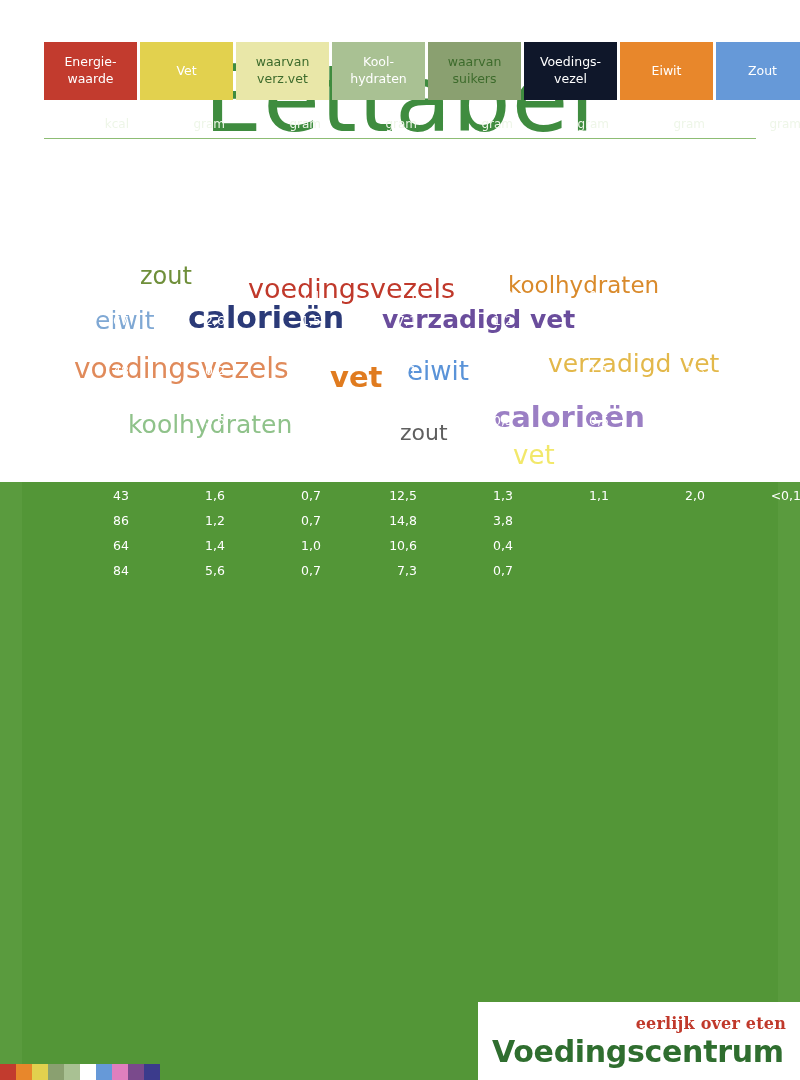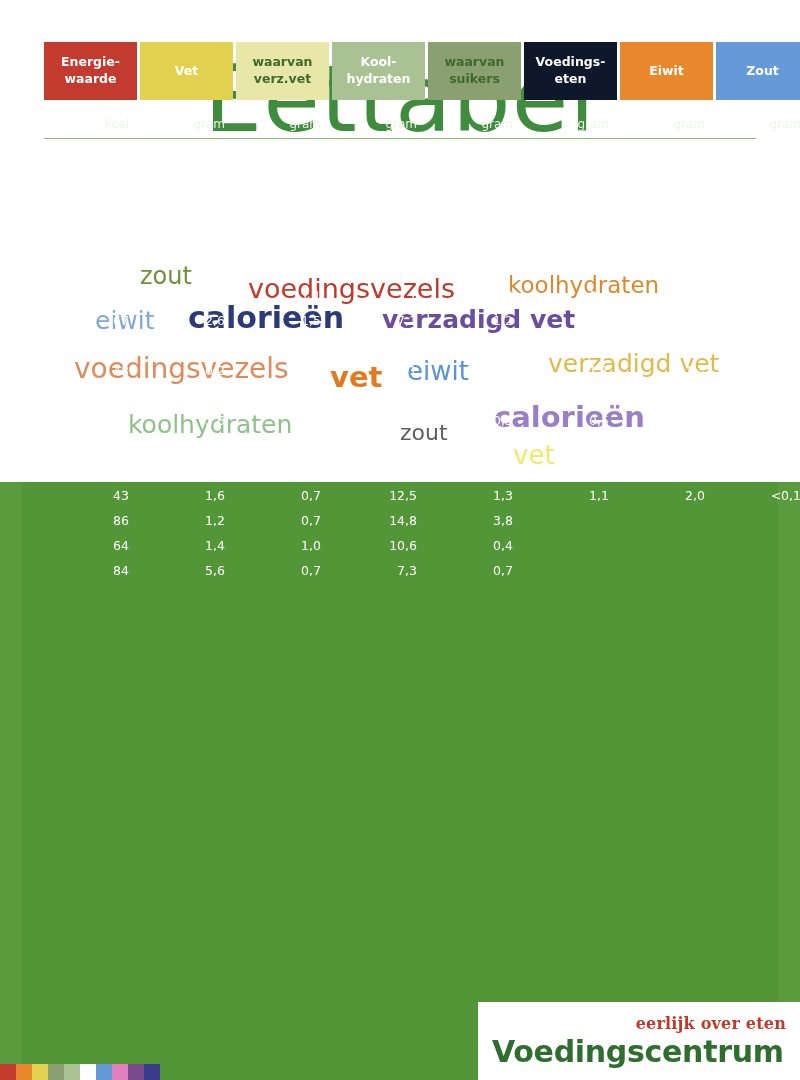--- a/index.html
+++ b/index.html
@@ -92,21 +92,20 @@
     background: #5a9b3e;
   }
 
   
   .head-row {
     position: absolute;
     left: 44px;
     top: 42px;
     width: 712px;
     height: 70px;
-    font-weight: bold;
   }
   .head-cell {
     position: absolute;
     top: 0;
     height: 58px;
     color: #ffffff;
     font-size: 12.5px;
     font-family: "DejaVu Sans", sans-serif;
     display: flex;
     flex-direction: column;
@@ -255,21 +254,21 @@
       <div class="head-cell" style="left: 288px; width: 93px; background: rgb(169, 193, 147);">
         <div>Kool-</div>
         <div>hydraten</div>
       </div>
       <div class="head-cell" style="left: 384px; width: 93px; background: rgb(138, 160, 112); color: rgb(61, 107, 44);">
         <div>waarvan</div>
         <div>suikers</div>
       </div>
       <div class="head-cell" style="left: 480px; width: 93px; background: #0f172a;">
         <div>Voedings-</div>
-        <div>eten</div>
+        <div>vezel</div>
       </div>
       <div class="head-cell" style="left: 576px; width: 93px; background: rgb(232, 135, 43);">
         <div>Eiwit</div>
       </div>
       <div class="head-cell" style="left: 672px; width: 93px; background: rgb(102, 153, 216);">
         <div>Zout</div>
       </div>
     </div>
   <div class="unit-row" id="unit-row">
       <div class="unit-cell" style="left: 0px; width: 93px;">kcal</div>

